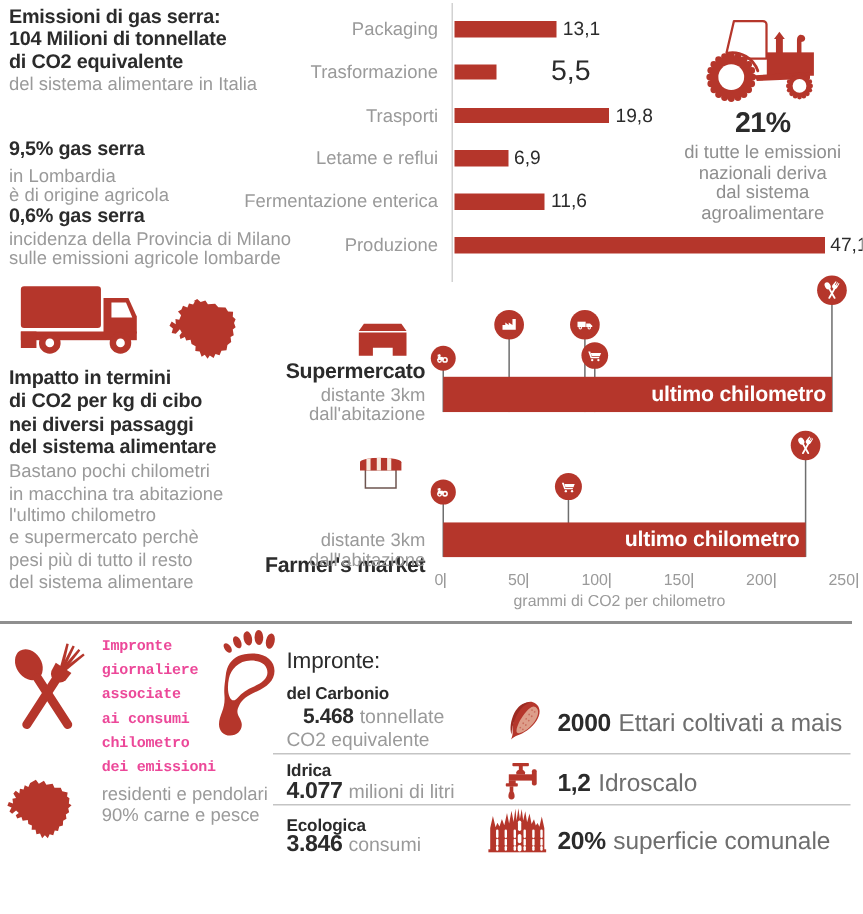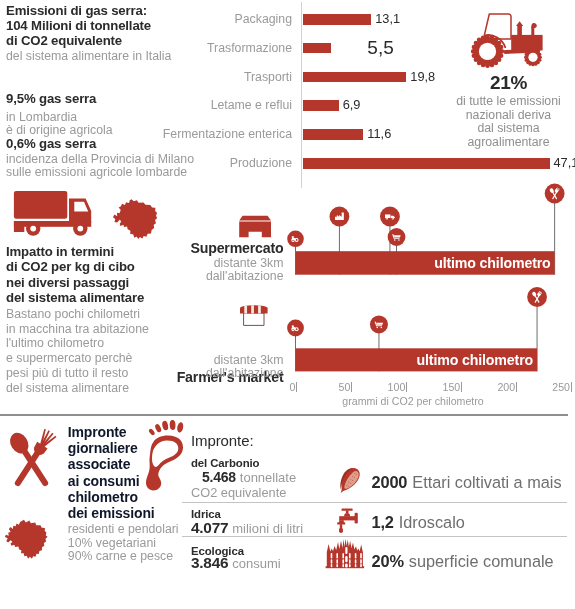--- a/index.html
+++ b/index.html
@@ -336,31 +336,30 @@
         <ellipse cx="151.8" cy="16" rx="2.1" ry="3.6" fill="#b5362b" transform="rotate(-38 151.8 16)"></ellipse>
         <ellipse cx="158.2" cy="12.199999999999989" rx="2.5" ry="4.3" fill="#b5362b" transform="rotate(-25 158.2 12.199999999999989)"></ellipse>
         <ellipse cx="165.2" cy="9.600000000000023" rx="2.8" ry="4.8" fill="#b5362b" transform="rotate(-13 165.2 9.600000000000023)"></ellipse>
         <ellipse cx="172.6" cy="9" rx="2.9" ry="5" fill="#b5362b" transform="rotate(-2 172.6 9)"></ellipse>
         <ellipse cx="180.2" cy="11.399999999999977" rx="2.9" ry="5.2" fill="#b5362b" transform="rotate(12 180.2 11.399999999999977)"></ellipse>
       </g>
   </svg>
 </div>
 
 <div class="abs" style="left:67.8px;top:424px;width:115px;">
-  <div style="font-size:14px;font-weight:bold;color:#0f172a;line-height:16.2px;letter-spacing:-0.15px;">
+  <div style="font-size:10px;font-weight:bold;color:#ec4899;line-height:16.2px;letter-spacing:-0.15px;font-family:Liberation Mono, monospace;">
     <div>Impronte</div>
     <div>giornaliere</div>
     <div>associate</div>
     <div>ai consumi</div>
     <div>chilometro</div>
     <div>dei emissioni</div>
   </div>
   <div style="font-size:12.3px;color:#9a9a9a;line-height:13.4px;padding-top:2px;width:130px;">
     <div>residenti e pendolari</div>
-    <div>10% vegetariani</div>
     <div>90% carne e pesce</div>
   </div>
 </div>
 
 <div class="abs" style="left:191px;top:416px;width:130px;">
   <div style="position:absolute;left:0;top:17px;font-size:15px;color:#2b2b2b;line-height:16px;letter-spacing:-0.1px;">Impronte:</div>
   <div id="impronte-items">
       <div class="abs" style="left: 0px; top: 41.4px; font-size: 11.4px; font-weight: bold; color: rgb(43, 43, 43); line-height: 12px; letter-spacing: -0.1px; white-space: nowrap;">del Carbonio</div>
       <div class="abs" style="left: 0px; top: 54px; line-height: 14px; white-space: nowrap;"><span style="font-size: 14px; font-weight: bold; color: rgb(43, 43, 43); letter-spacing: -0.25px; margin-left: 11px;">5.468</span><span style="font-size: 13px; color: rgb(154, 154, 154); padding-left: 4px;">tonnellate</span></div>
       <div class="abs" style="left: 0px; top: 70.2px; font-size: 12.8px; color: rgb(154, 154, 154); line-height: 13px; white-space: nowrap; text-align: center;">CO2 equivalente</div>

